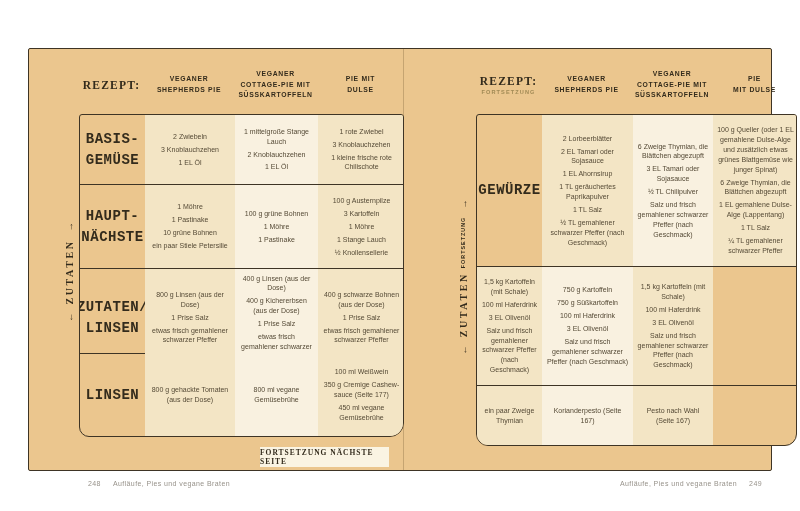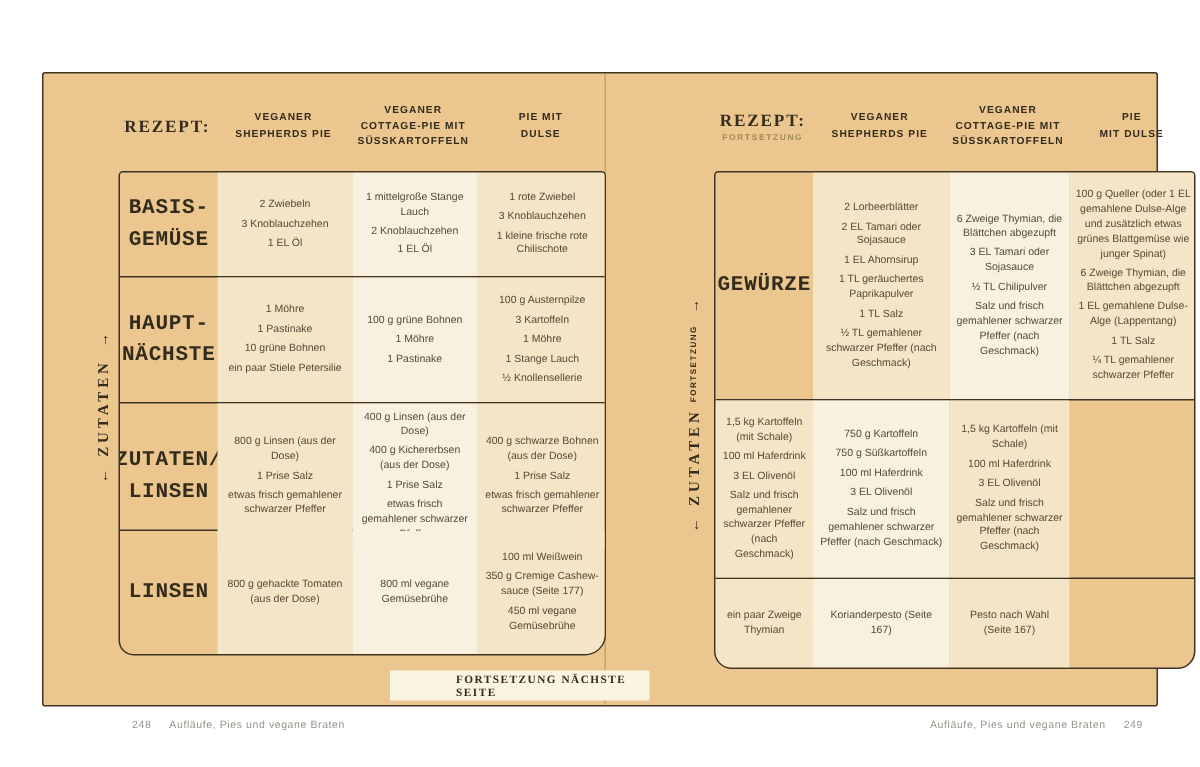--- a/index.html
+++ b/index.html
@@ -53,21 +53,21 @@
   .tcell.lab{font-family:Liberation Mono, monospace; font-weight:bold; font-size:14px;
          letter-spacing:.5px; line-height:1.5; color:var(--ink); white-space:pre-line;}
   .tcell.c1,.tcell.c3{background:var(--cell-cream);}
   .tcell.c2{background:var(--cell-light);}
   .ing{font-size:7px; line-height:1.4; color:var(--text); margin:1.6px 0;}
 
   
   .contbox{position:absolute; left:203px; top:398px; width:129px; height:20px;
          background:var(--box-bg); display:flex; align-items:center; justify-content:center;
          font-family:"Liberation Serif", serif; font-weight:bold; font-size:7.5px;
-         letter-spacing:1px; color:var(--ink);padding-left:44px;}
+         letter-spacing:1px; color:var(--ink);}
 
   
   .vlabel{position:absolute; display:flex; align-items:center; justify-content:center;
          transform:rotate(-90deg); white-space:nowrap; color:var(--ink); gap:8px;}
   .page.left  .vlabel{left:-53px; top:215px; width:130px; height:16px;}
   .page.right .vlabel{left:-54px; top:220px; width:170px; height:16px;}
   .vtext{font-family:"Liberation Serif", serif; font-weight:bold; font-size:10px; letter-spacing:2.6px;}
   .vsub{font-weight:bold; font-size:5.4px; letter-spacing:1px; color:var(--ink); margin-left:-4px;}
   .varrow{font-size:9.5px; color:var(--ink);}
 

